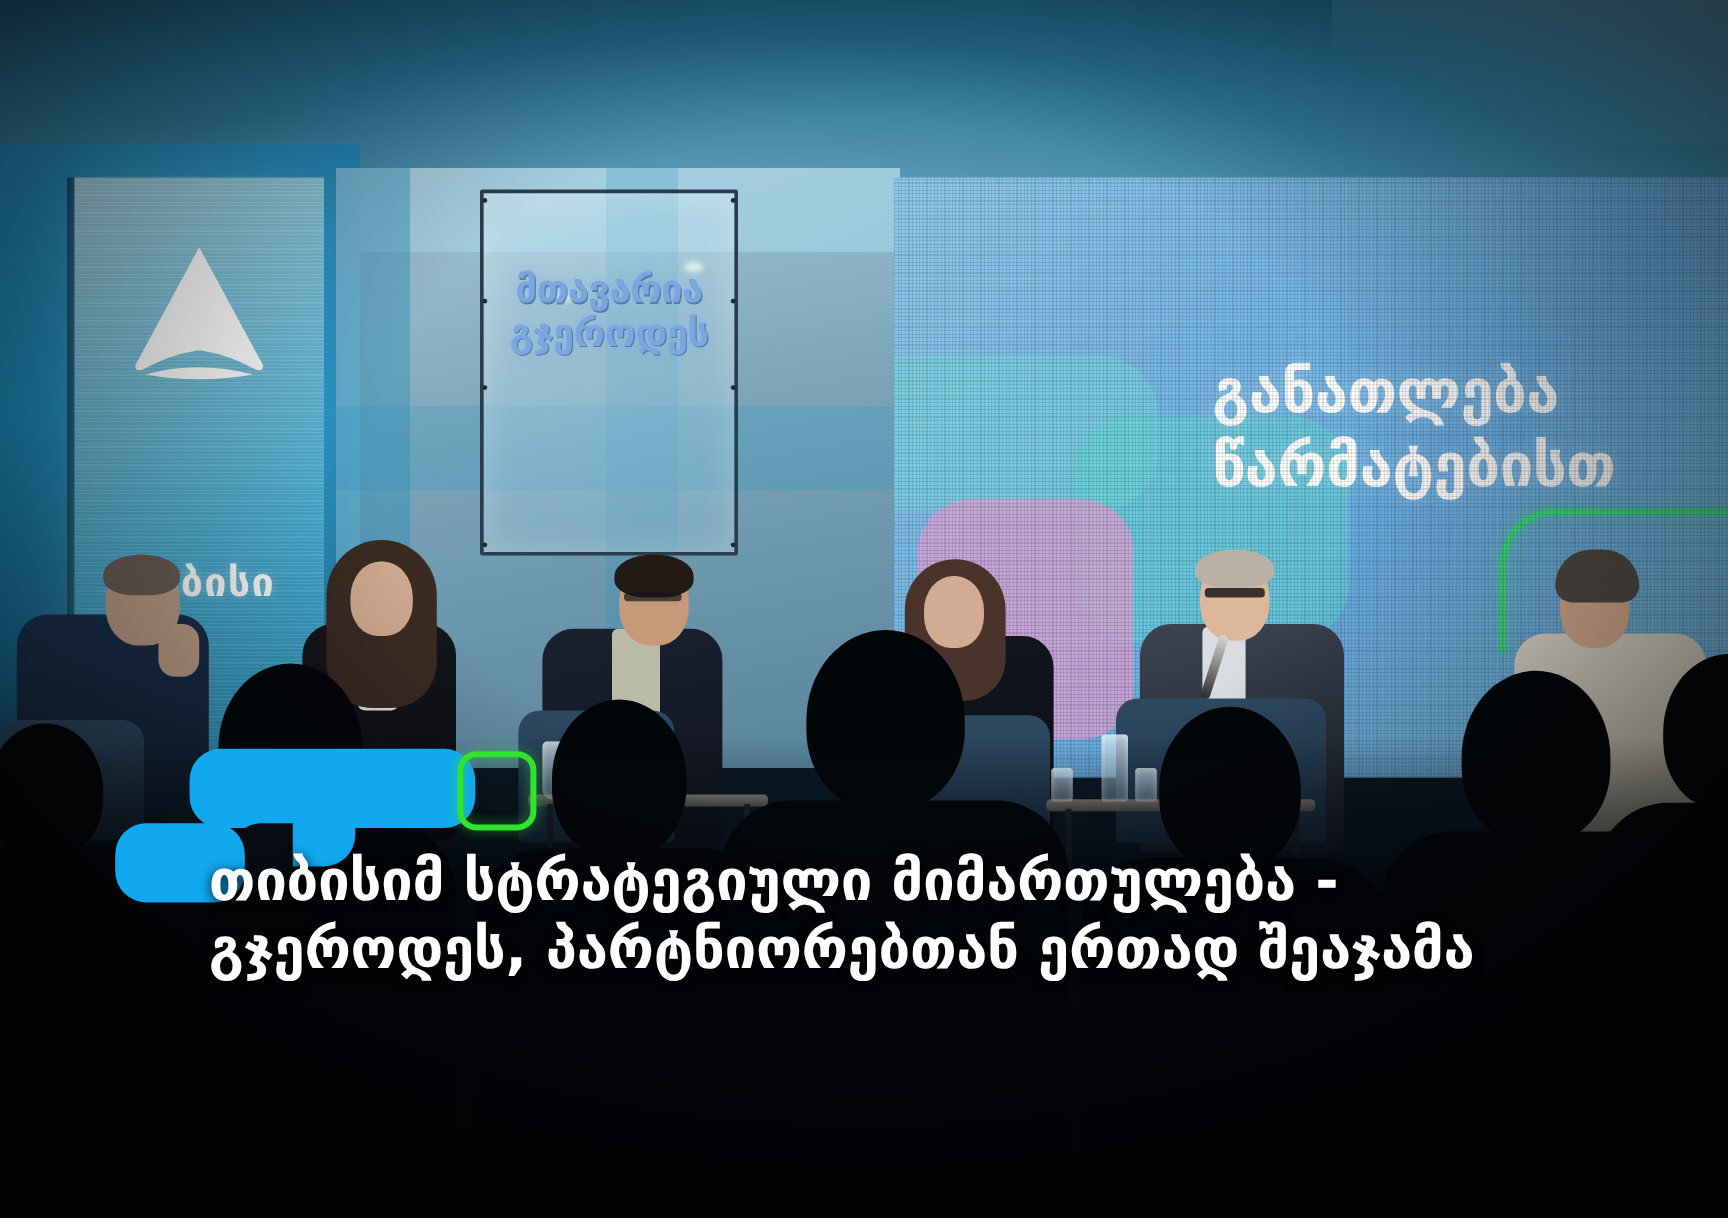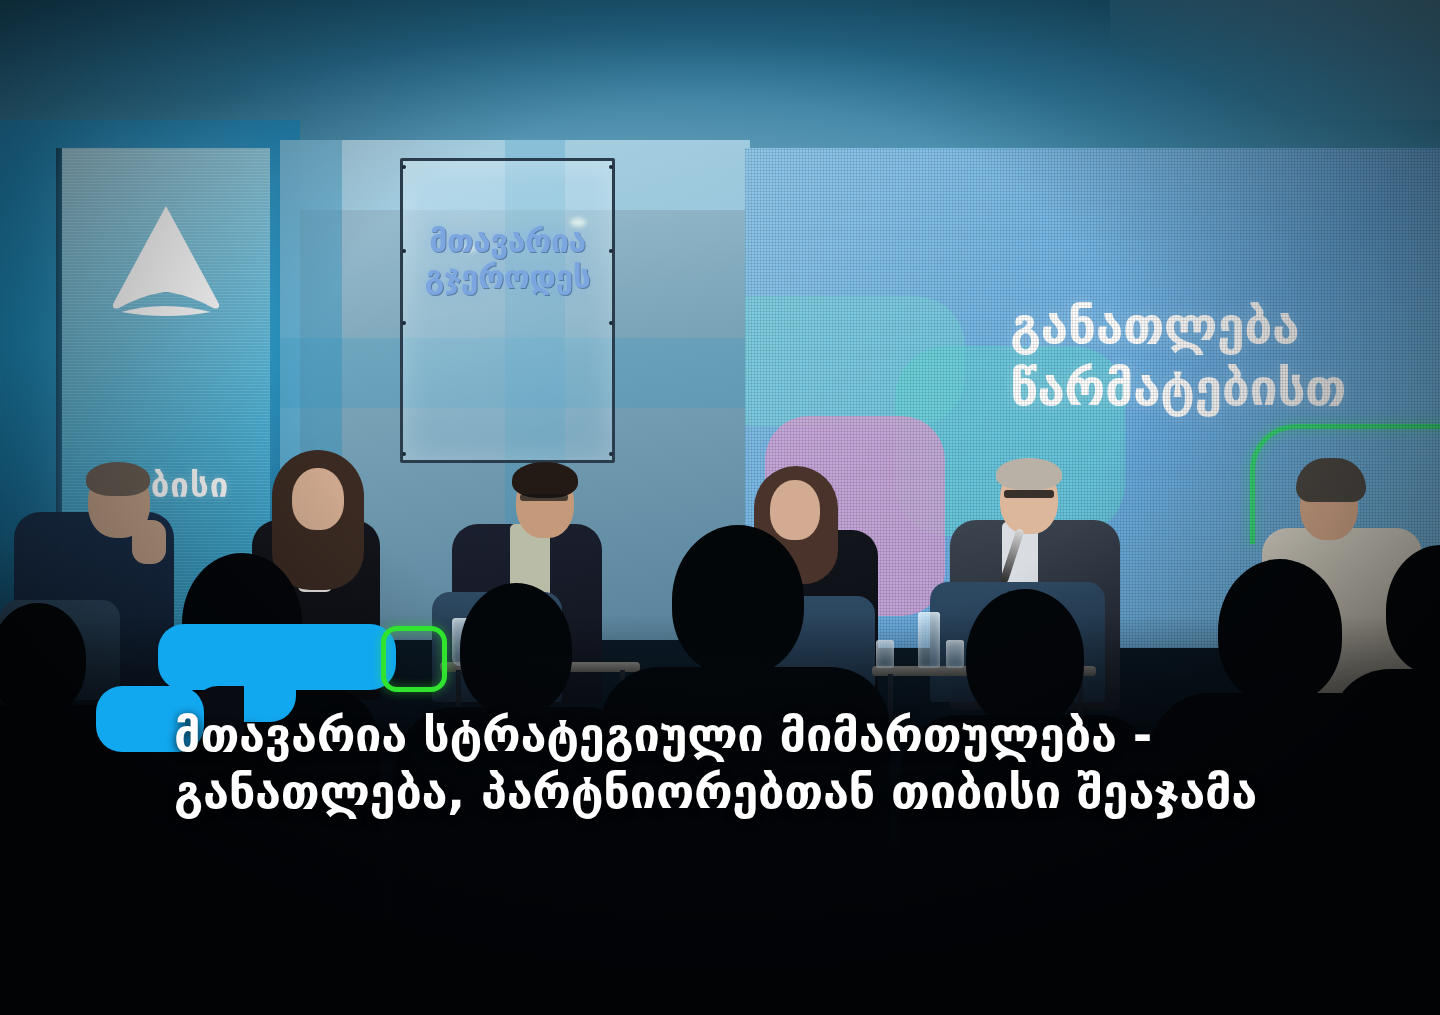--- a/index.html
+++ b/index.html
@@ -342,17 +342,17 @@
 
   <div class="brand-graphic">
     <div class="bg-bar"></div>
     <div class="bg-stem"></div>
     <div class="bg-notch"></div>
     <div class="bg-foot"></div>
   </div>
   <div class="green-box"></div>
 
   <div class="headline">
-    <div>მთავარია სტრატეგიული მიმართულება -</div>
-    <div>განათლება, პარტნიორებთან თიბისი შეაჯამა</div>
+    <div>თიბისიმ სტრატეგიული მიმართულება -</div>
+    <div>გჯეროდეს, პარტნიორებთან ერთად შეაჯამა</div>
   </div>
 
 </div>
 
 </body></html>

